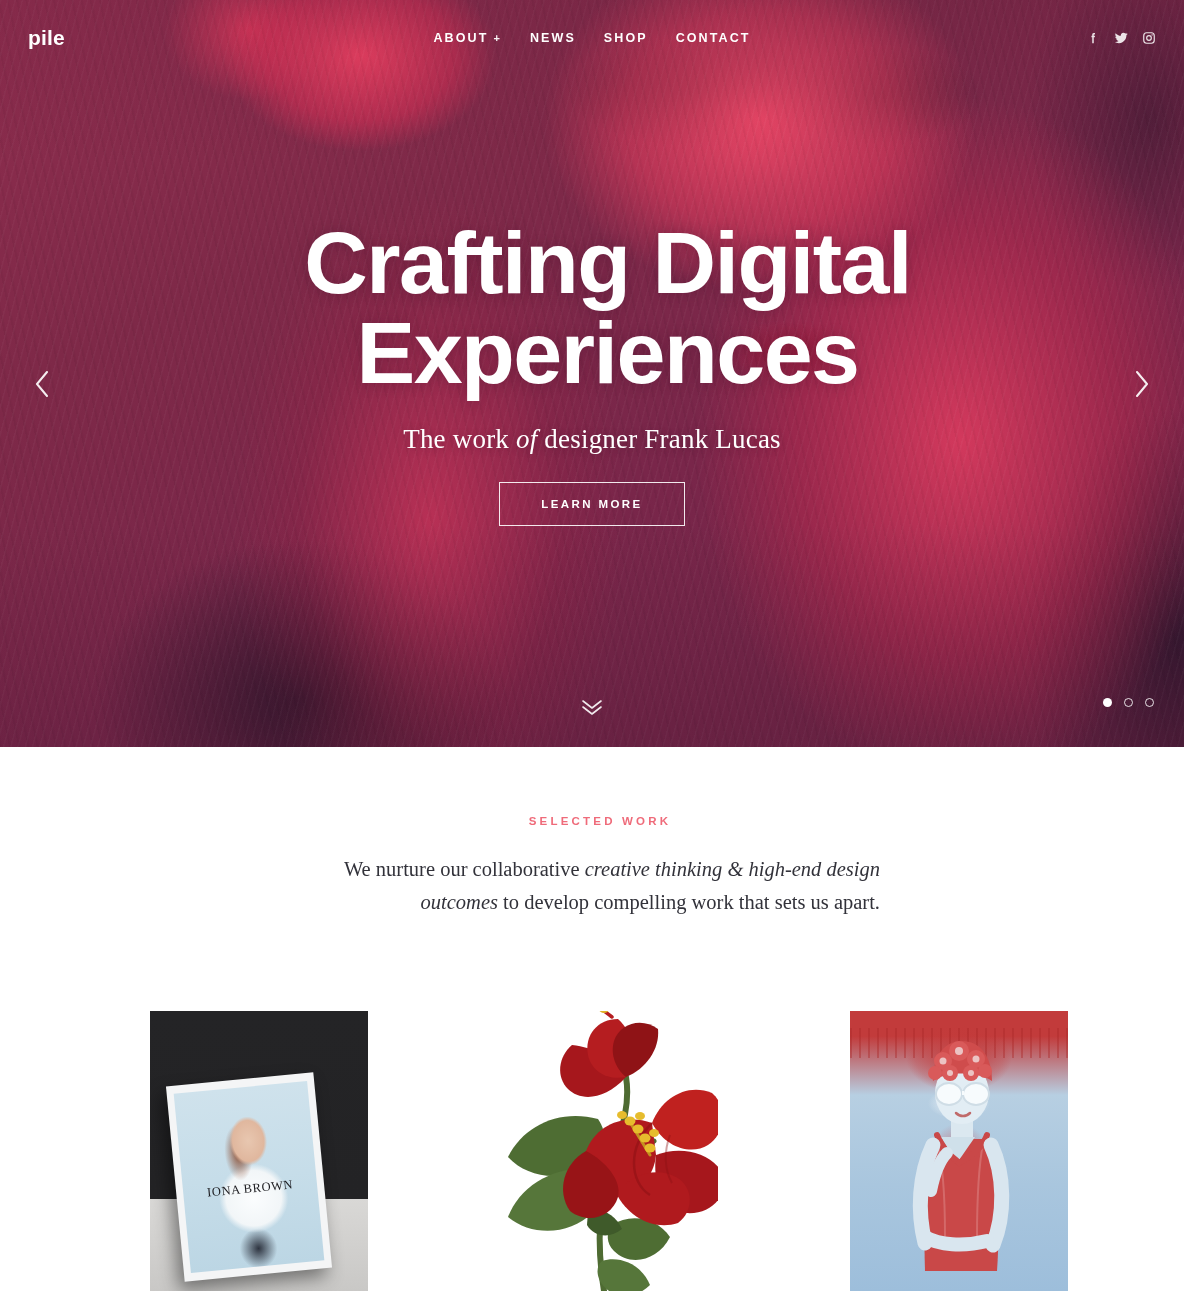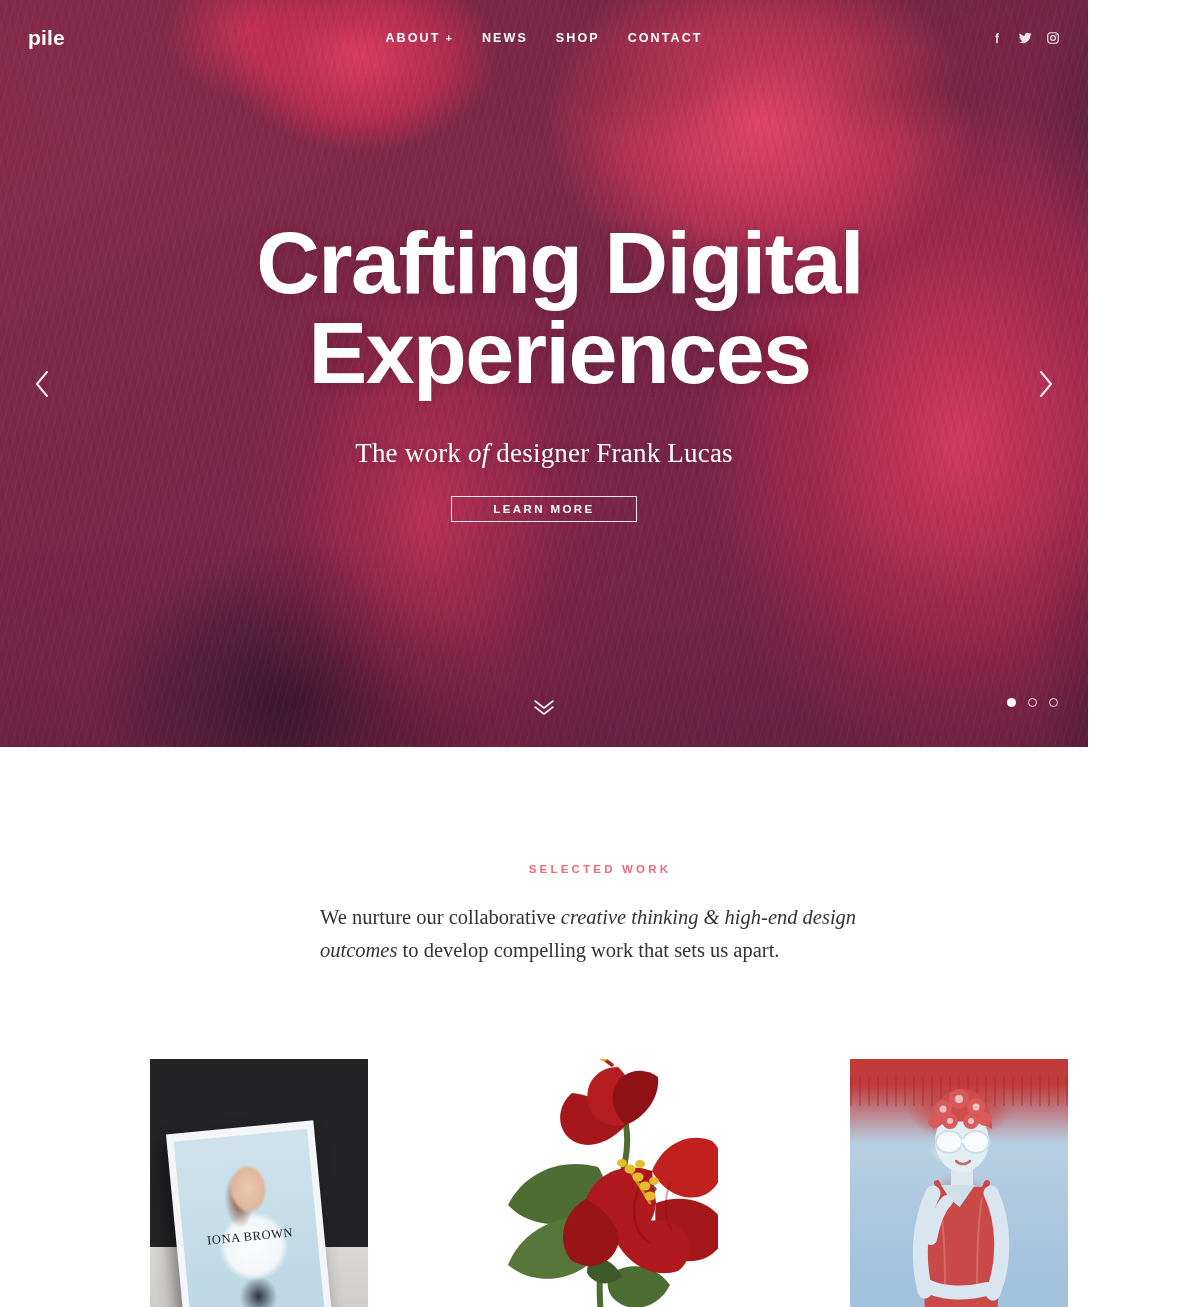--- a/index.html
+++ b/index.html
@@ -5,21 +5,21 @@
   * { margin:0; padding:0; box-sizing:border-box; }
   html, body { width:1200px; height:1307px; overflow:hidden; }
   body {
     font-family:"Liberation Sans", sans-serif;
     background:#ffffff;
   }
 
   
   .hero {
     position:relative;
-    width:1088px;
+    width:1184px;
     height:747px;
     overflow:hidden;
     background:#ef4444;
   }
   
   .hero-photo {
     position:absolute; inset:0;
     background:
       
       radial-gradient(ellipse 300px 240px at 760px 120px, rgba(242,72,104,.92) 0%, rgba(228,60,94,.55) 45%, rgba(180,40,74,0) 72%),
@@ -108,32 +108,32 @@
   .hero-title {
     color:#ffffff;
     font-size:88px;
     line-height:1.02;
     font-weight:bold;
     letter-spacing:-1.5px;
     text-shadow:0 1px 14px rgba(60,16,40,.28);
     padding-left:31px;
   }
   .hero-sub {
-    margin-top:40px;
+    margin-top:26px;
     color:#ffffff;
     font-family:"Liberation Serif", serif;
     font-size:27px;
     letter-spacing:.2px;
     text-shadow:0 1px 10px rgba(60,16,40,.3);
   }
   .hero-sub .it { font-style:italic; }
   .hero-btn {
     display:inline-block;
     margin-top:27px;
-    padding:6px 41px;
+    padding:15px 41px;
     border:1px solid rgba(255,255,255,.9);
     color:#ffffff;
     font-size:11.5px;
     font-weight:bold;
     letter-spacing:2.4px;
     text-transform:uppercase;
     cursor:pointer;
     background:transparent;
   }
 
@@ -181,26 +181,25 @@
     background:#ffffff;
     padding-top:68px;
   }
   .eyebrow {
     text-align:center;
     color:#ef6b7a;
     font-size:11.5px;
     font-weight:bold;
     letter-spacing:3.2px;
     text-transform:uppercase;
-    margin-top:48px;
   }
   .work-intro {
     margin:26px auto 0;
     width:560px;
-    text-align:left;
+    text-align:right;
     font-family:"Liberation Serif", serif;
     font-size:20.5px;
     line-height:1.62;
     color:#32323a;
   }
   .work-intro .it { font-style:italic; }
 
   .work-grid {
     margin-top:92px;
     padding:0 150px;

